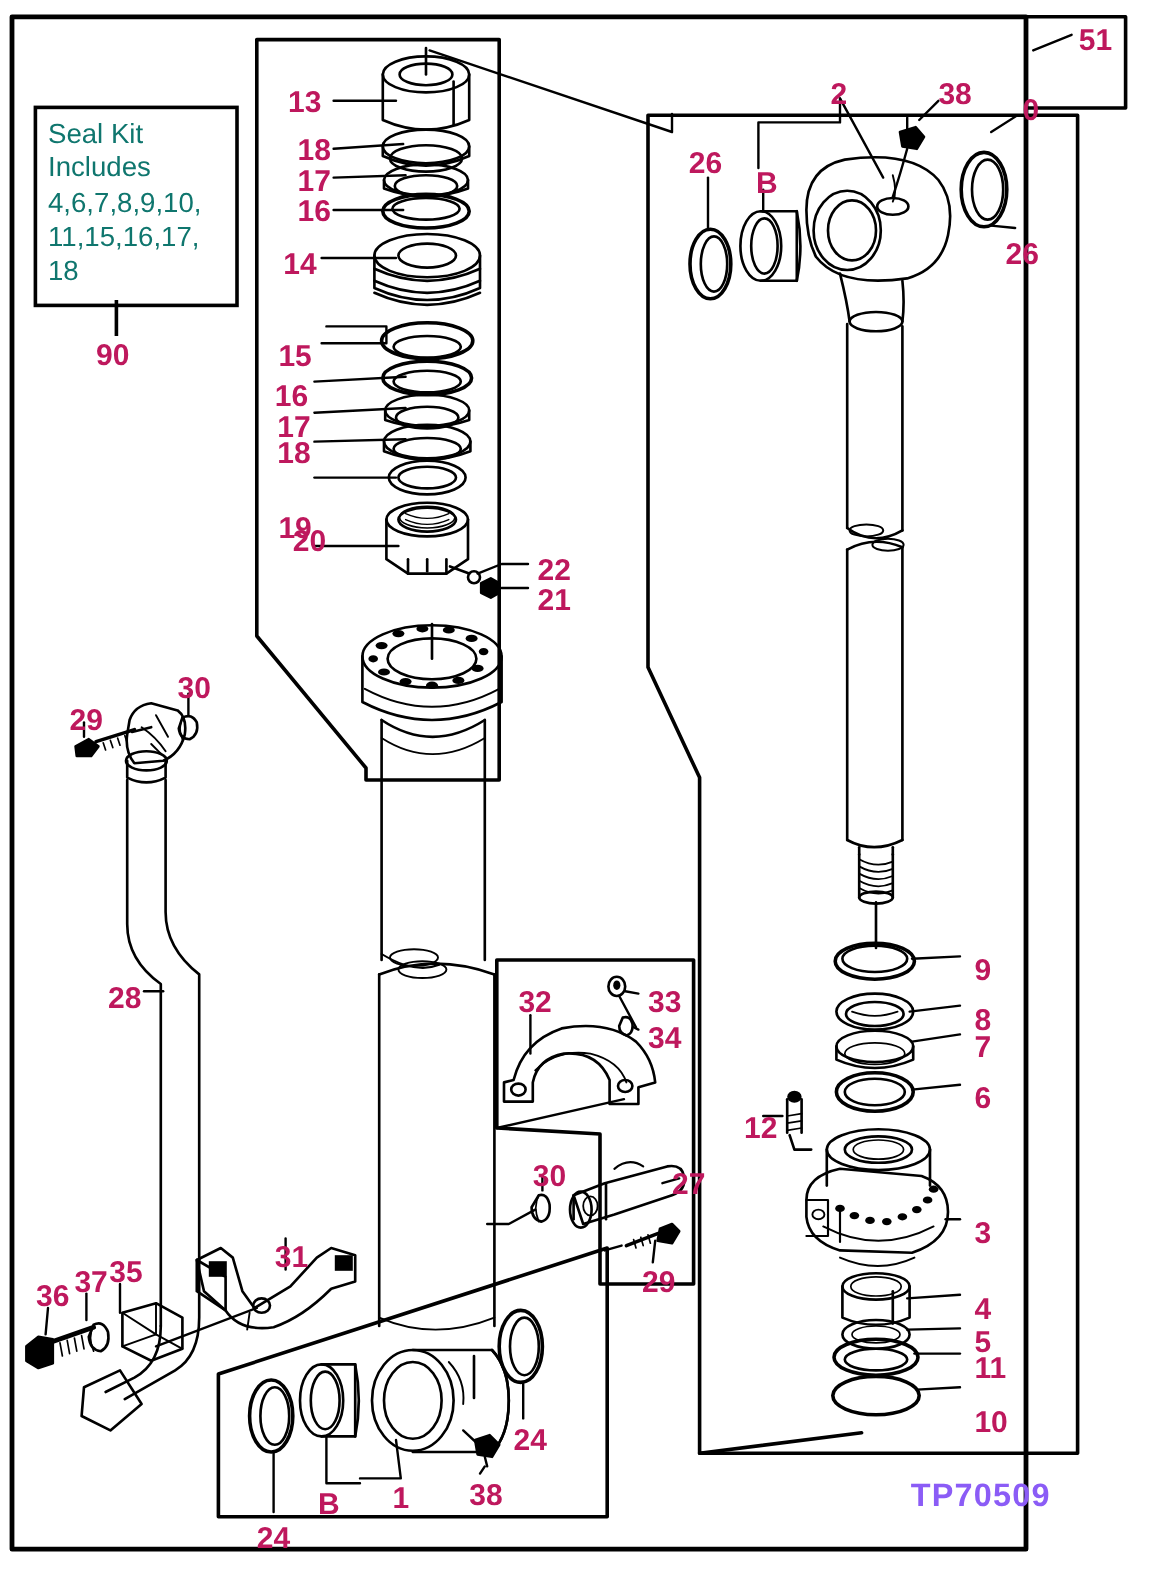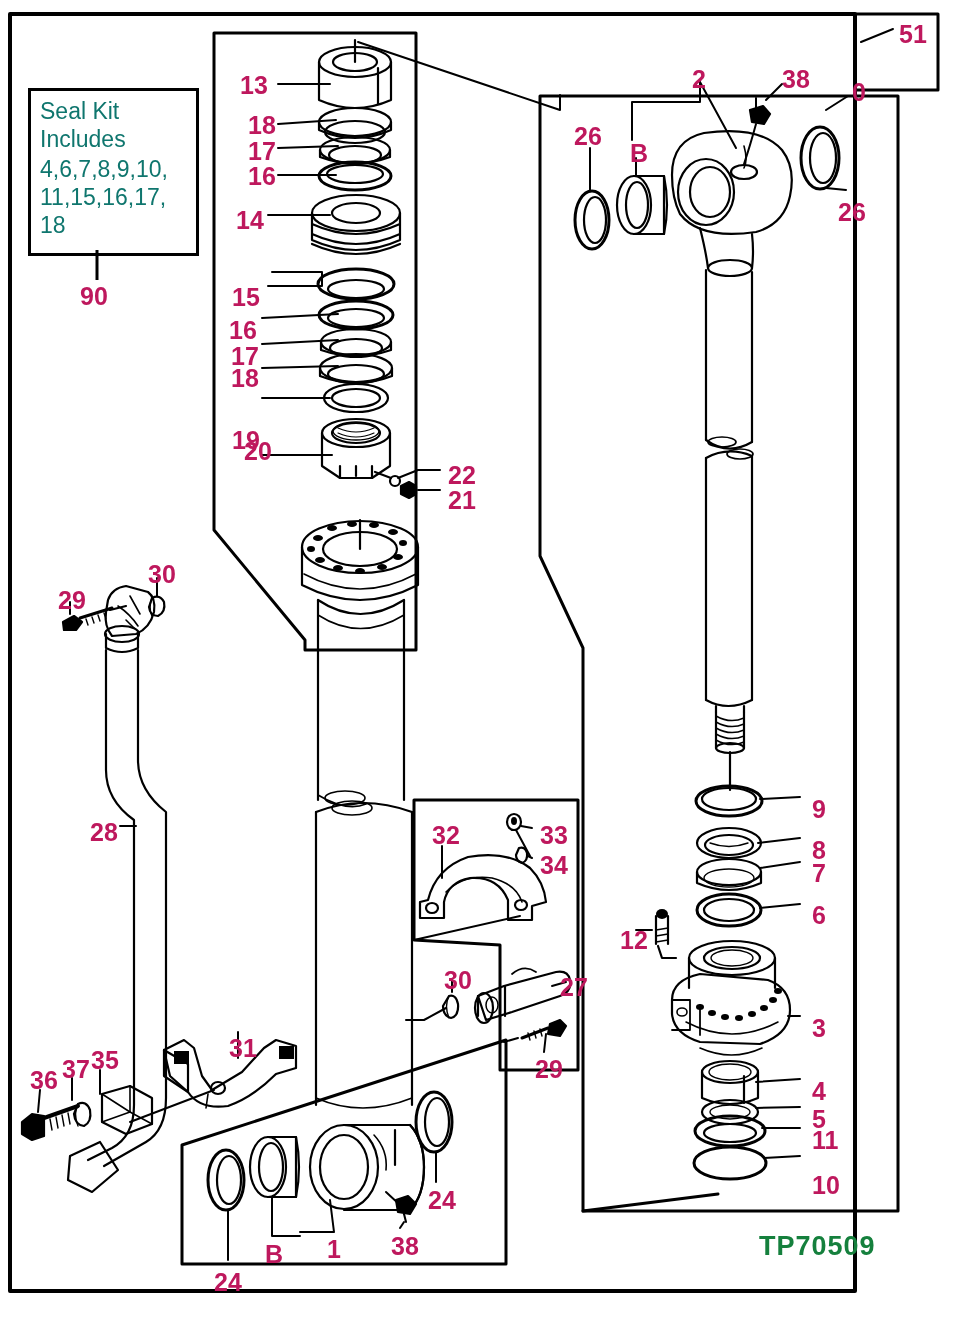--- a/index.html
+++ b/index.html
@@ -7,21 +7,21 @@
   body{font-family:"Liberation Sans", sans-serif;}
   #page{position:relative;width:968px;height:1317px;background:#fff;overflow:hidden;}
   #page svg{position:absolute;left:0;top:0;}
   .lbl{position:absolute;font-family:"Liberation Sans", sans-serif;font-weight:bold;
        color:#be185d;white-space:pre;line-height:1;}
   .n{font-size:25px;}
   .sealbox{position:absolute;border:3px solid #000;background:#fff;}
   .sealtxt{position:absolute;font-family:"Liberation Sans", sans-serif;font-weight:normal;
            font-size:23px;line-height:27px;color:#0f766e;white-space:pre;}
   .code{position:absolute;font-family:"Liberation Sans", sans-serif;font-weight:bold;
-        font-size:27px;letter-spacing:1px;color:#15803d;}
+        font-size:27px;letter-spacing:1px;color:#8b5cf6;}
 </style>
 </head>
 <body>
 
 <div id="page">
 
   <svg width="968" height="1317" viewBox="0 0 968 1317" fill="none" stroke="#000" stroke-width="2.2" stroke-linejoin="round" stroke-linecap="round">
 
     <g stroke-width="4">
       <path d="M10 14 H855 V1291 H10 Z" fill="none"></path>

